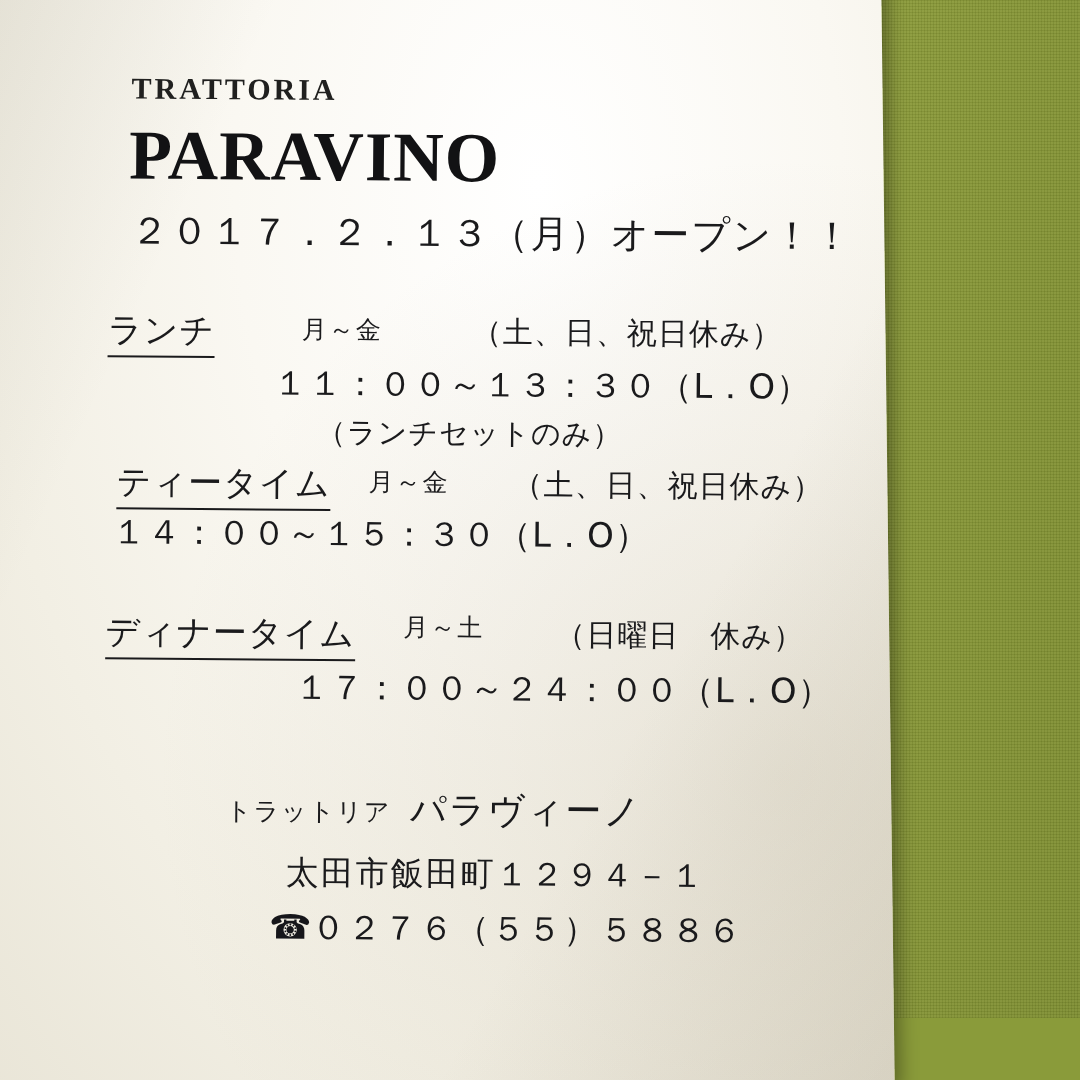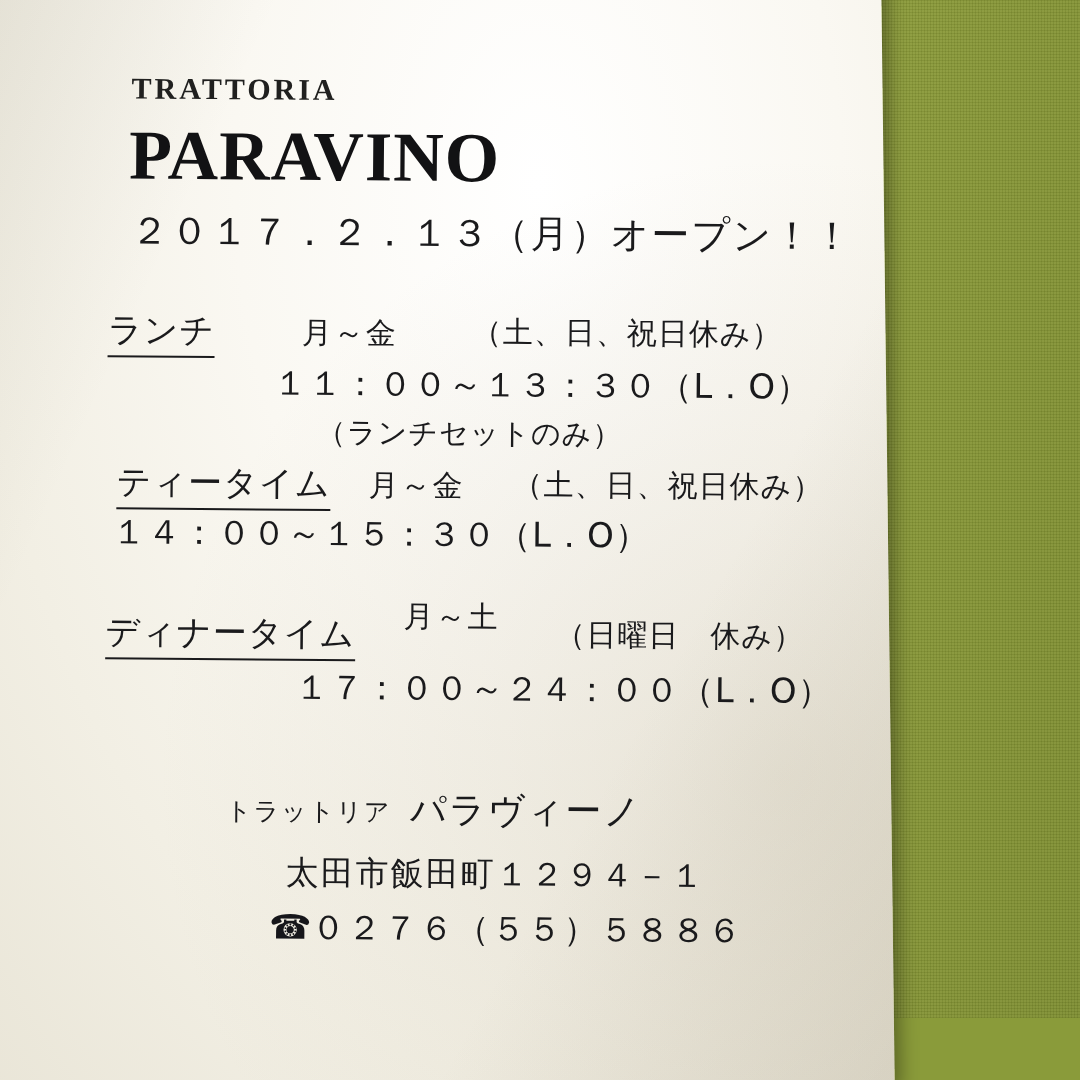--- a/index.html
+++ b/index.html
@@ -84,21 +84,21 @@
     font-size: 38px;
     letter-spacing: 2px;
   }
   .head {
     font-size: 34px;
     letter-spacing: 1px;
     border-bottom: 2px solid #1a1a1c;
     padding-bottom: 2px;
   }
   .days {
-    font-size: 30px;
+    font-size: 25px;
     letter-spacing: 2px;
   }
   .note {
     font-size: 30px;
     letter-spacing: 1px;
   }
   .hours {
     font-size: 34px;
     letter-spacing: 1px;
   }
@@ -145,21 +145,21 @@
     <div class="line jp note" style="left:470px; top:312px;">（土、日、祝日休み）</div>
     <div class="line jp hours" style="left:272px; top:362px;">１１：００～１３：３０（L．O）</div>
     <div class="line jp sub-note" style="left:316px; top:414px;">（ランチセットのみ）</div>
 
     <div class="line jp head" style="left:116px; top:462px;">ティータイム</div>
     <div class="line jp days" style="left:368px; top:466px;">月～金</div>
     <div class="line jp note" style="left:512px; top:464px;">（土、日、祝日休み）</div>
     <div class="line jp hours" style="left:112px; top:512px;">１４：００～１５：３０（L．O）</div>
 
     <div class="line jp head" style="left:106px; top:612px;">ディナータイム</div>
-    <div class="line jp days" style="left:404px; top:597px;">月～土</div>
+    <div class="line jp days" style="left:404px; top:611px;">月～土</div>
     <div class="line jp note" style="left:556px; top:614px;">（日曜日　休み）</div>
     <div class="line jp hours" style="left:296px; top:666px;">１７：００～２４：００（L．O）</div>
 
     <div class="line jp footer-name-small" style="left:228px; top:796px;">トラットリア</div>
     <div class="line jp footer-name-big" style="left:412px; top:786px;">パラヴィーノ</div>
 
     <div class="line jp address" style="left:288px; top:852px;">太田市飯田町１２９４－１</div>
 
     <div class="line" style="left:272px; top:906px;">
       <span class="tel-icon">☎</span><span class="jp tel">０２７６（５５）５８８６</span>

